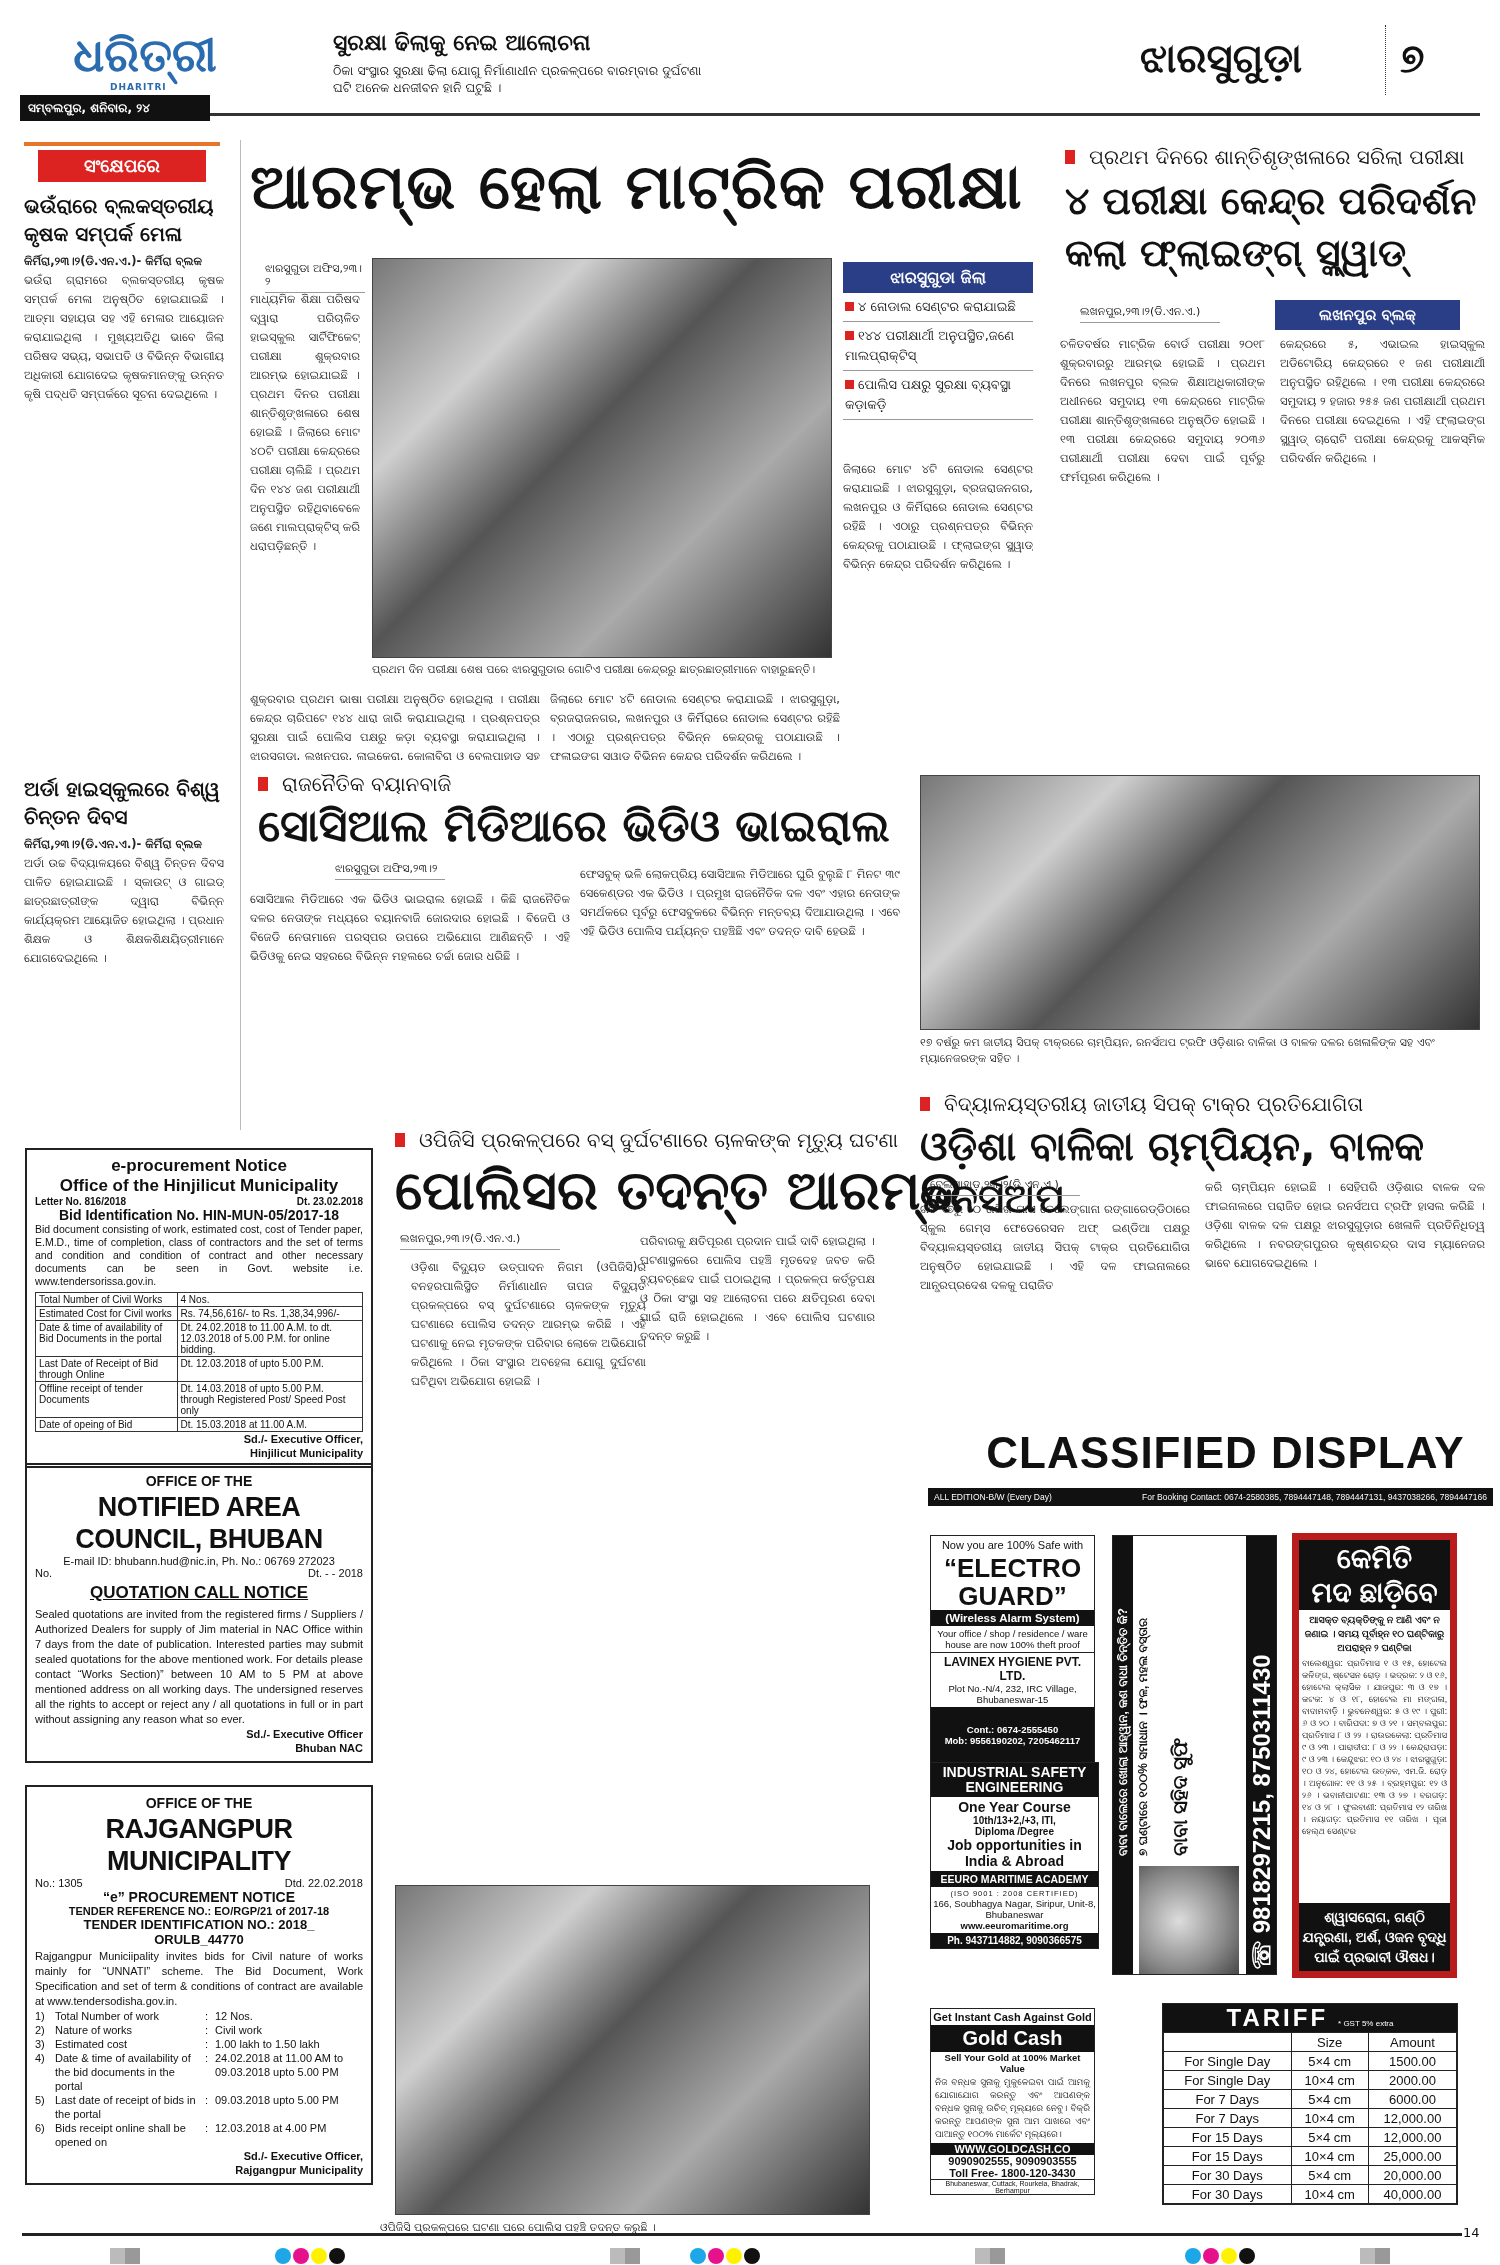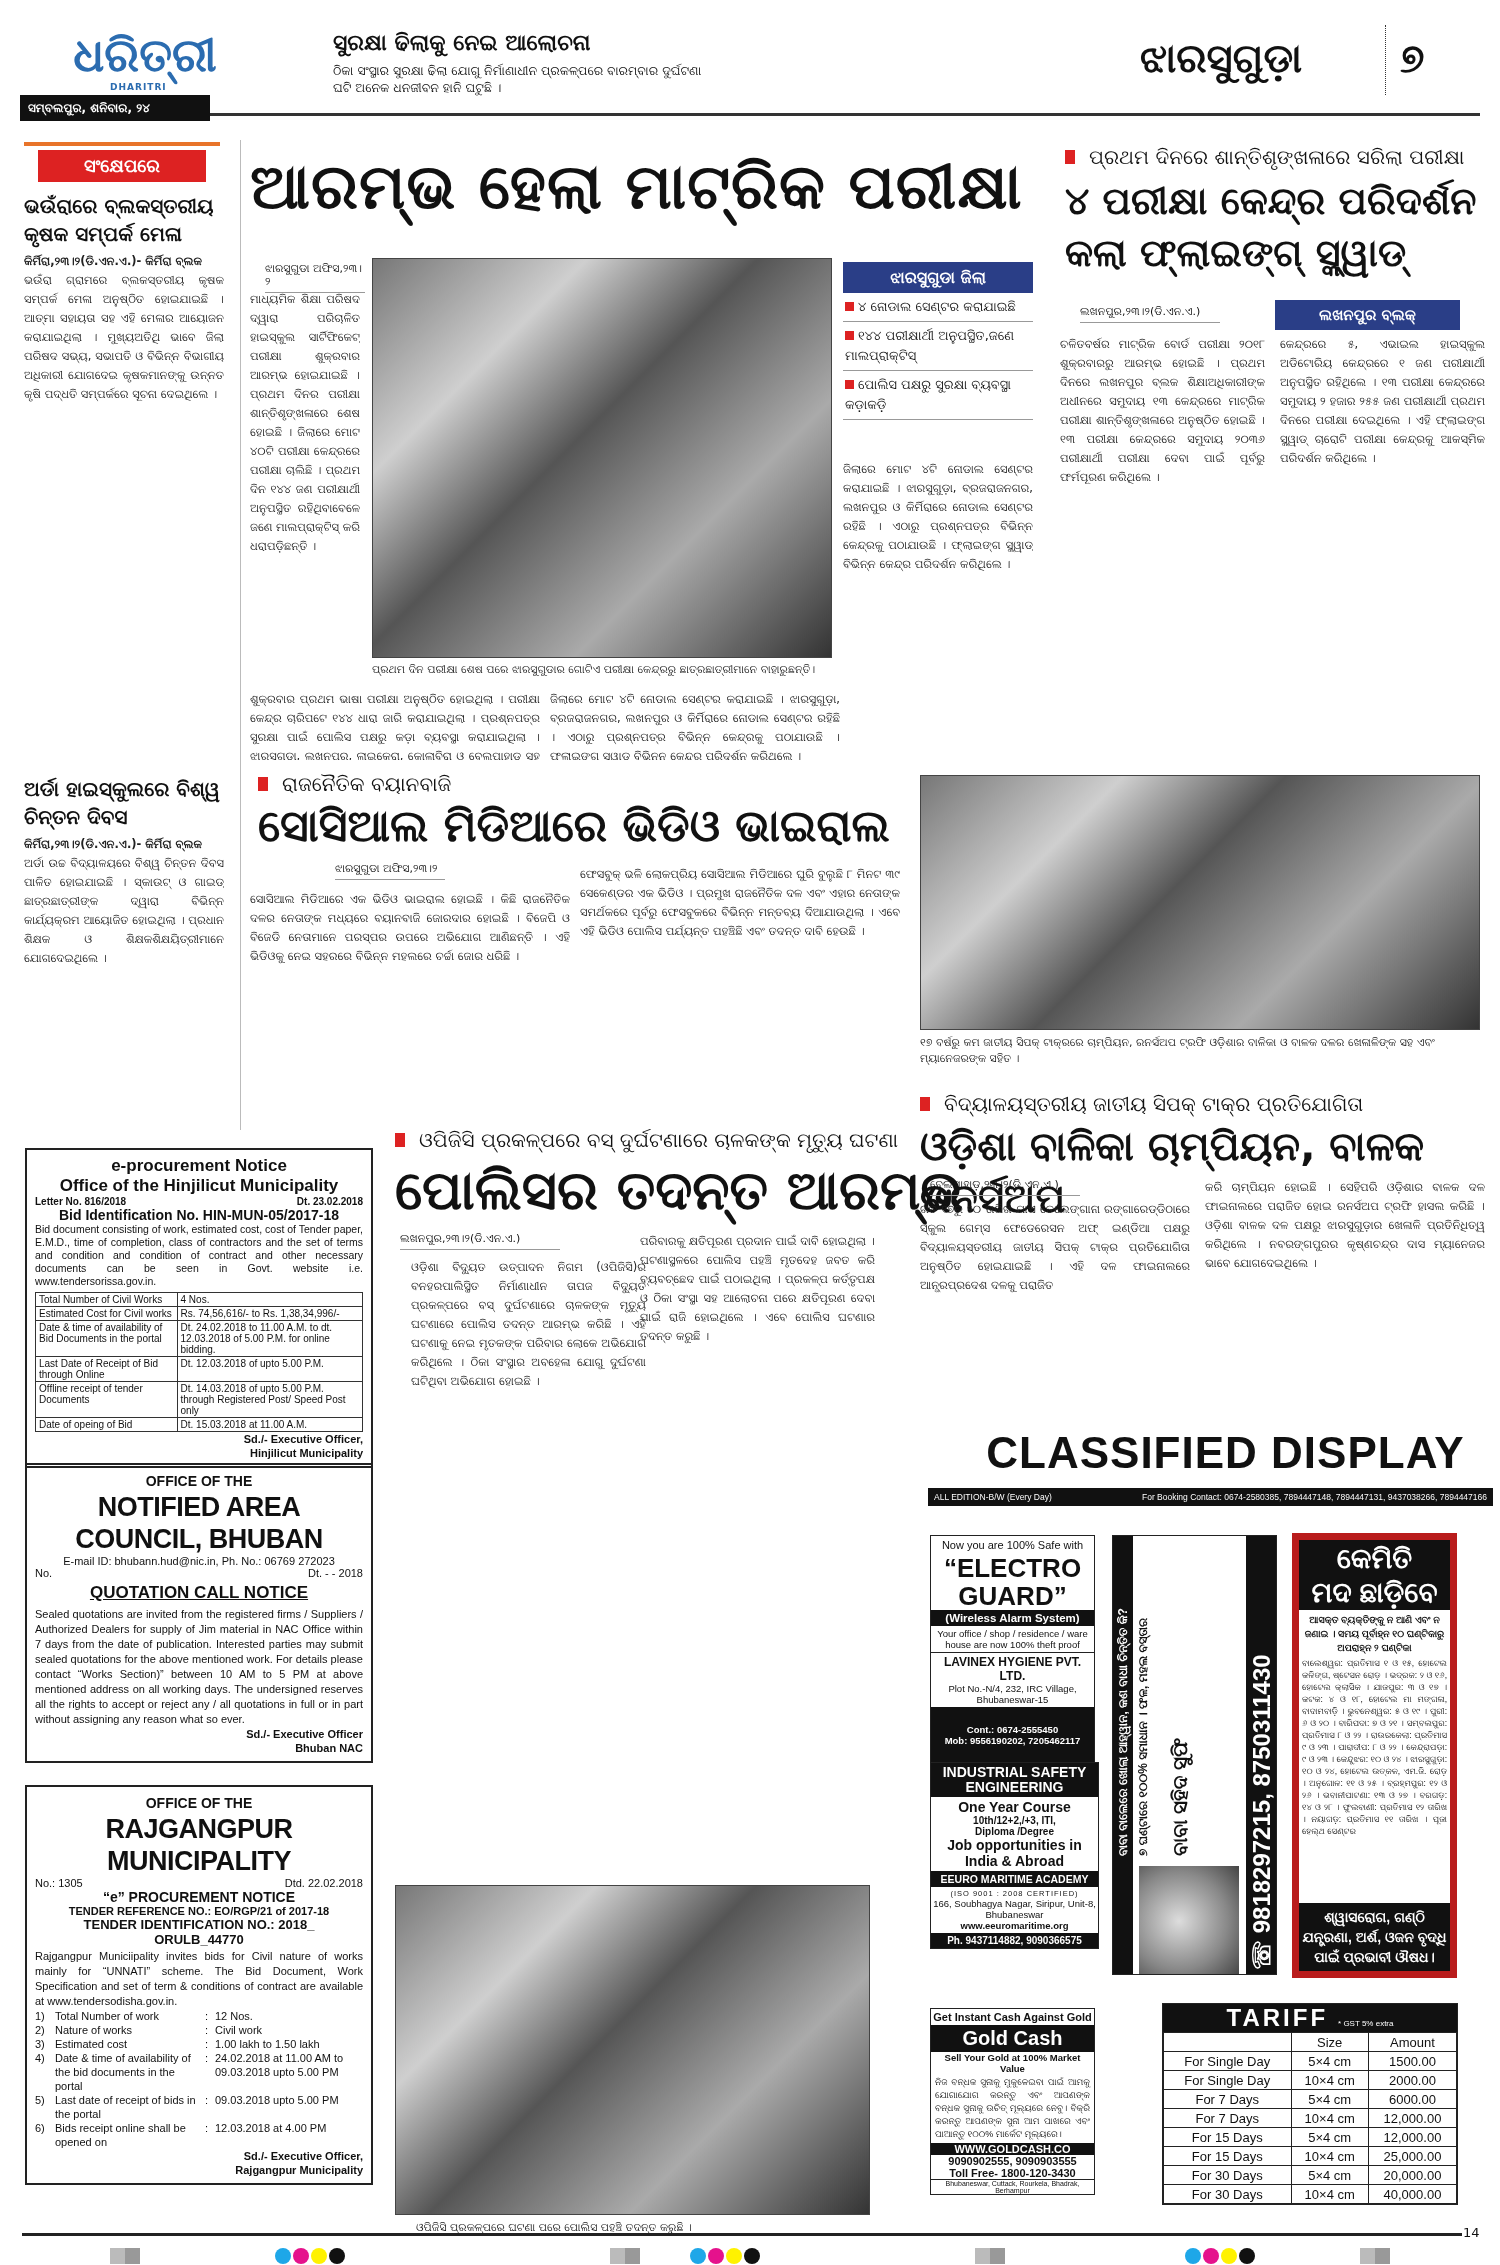--- a/index.html
+++ b/index.html
@@ -225,21 +225,21 @@
       <div>Rajgangpur Municipality</div>
     </div>
 </div>
 
 <div class="abs kicker" style="left:395px; top:1128px;"><span class="sq"></span><span>ଓପିଜିସି ପ୍ରକଳ୍ପରେ ବସ୍ ଦୁର୍ଘଟଣାରେ ଚାଳକଙ୍କ ମୃତ୍ୟୁ ଘଟଣା</span></div>
 <div class="abs side-head" style="left:395px; top:1158px; font-size:54px; line-height:66px;">ପୋଲିସର ତଦନ୍ତ ଆରମ୍ଭ</div>
 <div class="abs dateline" style="left:400px; top:1232px; width:160px;">ଲଖନପୁର,୨୩।୨(ଡି.ଏନ.ଏ.)</div>
 <div class="abs body-text" style="left:411px; top:1258px; width:235px; height:620px; overflow:hidden;">ଓଡ଼ିଶା ବିଦ୍ୟୁତ ଉତ୍ପାଦନ ନିଗମ (ଓପିଜିସି)ର ବନହରପାଲିସ୍ଥିତ ନିର୍ମାଣାଧୀନ ତାପଜ ବିଦ୍ୟୁତ ପ୍ରକଳ୍ପରେ ବସ୍ ଦୁର୍ଘଟଣାରେ ଚାଳକଙ୍କ ମୃତ୍ୟୁ ଘଟଣାରେ ପୋଲିସ ତଦନ୍ତ ଆରମ୍ଭ କରିଛି । ଏହି ଘଟଣାକୁ ନେଇ ମୃତକଙ୍କ ପରିବାର ଲୋକେ ଅଭିଯୋଗ କରିଥିଲେ । ଠିକା ସଂସ୍ଥାର ଅବହେଳା ଯୋଗୁ ଦୁର୍ଘଟଣା ଘଟିଥିବା ଅଭିଯୋଗ ହୋଇଛି ।</div>
 <div class="abs body-text" style="left:640px; top:1232px; width:235px; height:646px; overflow:hidden;">ପରିବାରକୁ କ୍ଷତିପୂରଣ ପ୍ରଦାନ ପାଇଁ ଦାବି ହୋଇଥିଲା । ଘଟଣାସ୍ଥଳରେ ପୋଲିସ ପହଞ୍ଚି ମୃତଦେହ ଜବତ କରି ବ୍ୟବଚ୍ଛେଦ ପାଇଁ ପଠାଇଥିଲା । ପ୍ରକଳ୍ପ କର୍ତ୍ତୃପକ୍ଷ ଓ ଠିକା ସଂସ୍ଥା ସହ ଆଲୋଚନା ପରେ କ୍ଷତିପୂରଣ ଦେବା ପାଇଁ ରାଜି ହୋଇଥିଲେ । ଏବେ ପୋଲିସ ଘଟଣାର ତଦନ୍ତ କରୁଛି ।</div>
 <div class="abs photo" style="left:395px; top:1885px; width:475px; height:330px;"></div>
-<div class="abs photo-caption" style="left:416px; top:2220px; width:470px;">ଓପିଜିସି ପ୍ରକଳ୍ପରେ ଘଟଣା ପରେ ପୋଲିସ ପହଞ୍ଚି ତଦନ୍ତ କରୁଛି ।</div>
+<div class="abs photo-caption" style="left:380px; top:2220px; width:470px;">ଓପିଜିସି ପ୍ରକଳ୍ପରେ ଘଟଣା ପରେ ପୋଲିସ ପହଞ୍ଚି ତଦନ୍ତ କରୁଛି ।</div>
 
 <div class="abs kicker" style="left:920px; top:1092px;"><span class="sq"></span><span>ବିଦ୍ୟାଳୟସ୍ତରୀୟ ଜାତୀୟ ସିପକ୍ ଟାକ୍ର ପ୍ରତିଯୋଗିତା</span></div>
 <div class="abs side-head" style="left:920px; top:1120px; font-size:40px;">ଓଡ଼ିଶା ବାଳିକା ଚାମ୍ପିୟନ, ବାଳକ ରନର୍ସଅପ</div>
 <div class="abs dateline" style="left:930px; top:1178px; width:150px;">ବେଲପାହାଡ଼,୨୩।୨(ଡି.ଏନ.ଏ.)</div>
 <div class="abs body-text" style="left:920px; top:1200px; width:270px; height:195px; overflow:hidden;">ଗତ ୧୭ରୁ ୨୦ ତାରିଖ ଯାଏ ତେଲେଙ୍ଗାନା ରଙ୍ଗାରେଡ୍ଡିଠାରେ ସ୍କୁଲ ଗେମ୍ସ ଫେଡେରେସନ ଅଫ୍ ଇଣ୍ଡିଆ ପକ୍ଷରୁ ବିଦ୍ୟାଳୟସ୍ତରୀୟ ଜାତୀୟ ସିପକ୍ ଟାକ୍ର ପ୍ରତିଯୋଗିତା ଅନୁଷ୍ଠିତ ହୋଇଯାଇଛି । ଏହି ଦଳ ଫାଇନାଲରେ ଆନ୍ଧ୍ରପ୍ରଦେଶ ଦଳକୁ ପରାଜିତ</div>
 <div class="abs body-text" style="left:1205px; top:1178px; width:280px; height:217px; overflow:hidden;">କରି ଚାମ୍ପିୟନ ହୋଇଛି । ସେହିପରି ଓଡ଼ିଶାର ବାଳକ ଦଳ ଫାଇନାଲରେ ପରାଜିତ ହୋଇ ରନର୍ସଅପ ଟ୍ରଫି ହାସଲ କରିଛି । ଓଡ଼ିଶା ବାଳକ ଦଳ ପକ୍ଷରୁ ଝାରସୁଗୁଡ଼ାର ଖେଳାଳି ପ୍ରତିନିଧିତ୍ୱ କରିଥିଲେ । ନବରଙ୍ଗପୁରର କୃଷ୍ଣଚନ୍ଦ୍ର ଦାସ ମ୍ୟାନେଜର ଭାବେ ଯୋଗଦେଇଥିଲେ ।</div>
 
 <div class="abs cd-title">CLASSIFIED DISPLAY</div>
 <div class="abs cd-bar">
   <span>ALL EDITION-B/W (Every Day)</span>
@@ -256,21 +256,21 @@
   <div class="dark" style="font-size:9.5px; font-weight:bold; padding:17px 0;">
       <div>Cont.: 0674-2555450</div>
       <div>Mob: 9556190202, 7205462117</div>
     </div>
 </div>
 
 <div class="abs ad" style="left:930px; top:1762px; width:169px; background:#111;">
   <div style="color:#fff; font-size:14px; font-weight:900; line-height:15px; padding:2px 0;">INDUSTRIAL SAFETY ENGINEERING</div>
   <div style="background:#fff; padding:2px;">
     <div style="font-size:14px; font-weight:bold;">One Year Course</div>
-    <div style="font-size:10px; font-weight:bold;">10th/12+2,/+3, ITI,</div>
+    <div style="font-size:10px; font-weight:bold;">10th/13+2,/+3, ITI,</div>
     <div style="font-size:10px; font-weight:bold;">Diploma /Degree</div>
     <div style="font-size:14px; font-weight:bold; line-height:16px;">Job opportunities in India &amp; Abroad</div>
   </div>
   <div style="color:#fff; font-size:10.5px; font-weight:bold; padding:2px 0;">EEURO MARITIME ACADEMY</div>
   <div style="background:#fff; font-size:9.5px; padding:2px;">
     <div style="font-size:7.5px; letter-spacing:1px;">(ISO 9001 : 2008 CERTIFIED)</div>
     <div>166, Soubhagya Nagar, Siripur, Unit-8, Bhubaneswar</div>
     <div style="font-weight:bold;">www.eeuromaritime.org</div>
   </div>
   <div style="color:#fff; font-size:10px; font-weight:bold; padding:2px 0;">Ph. 9437114882, 9090366575</div>

